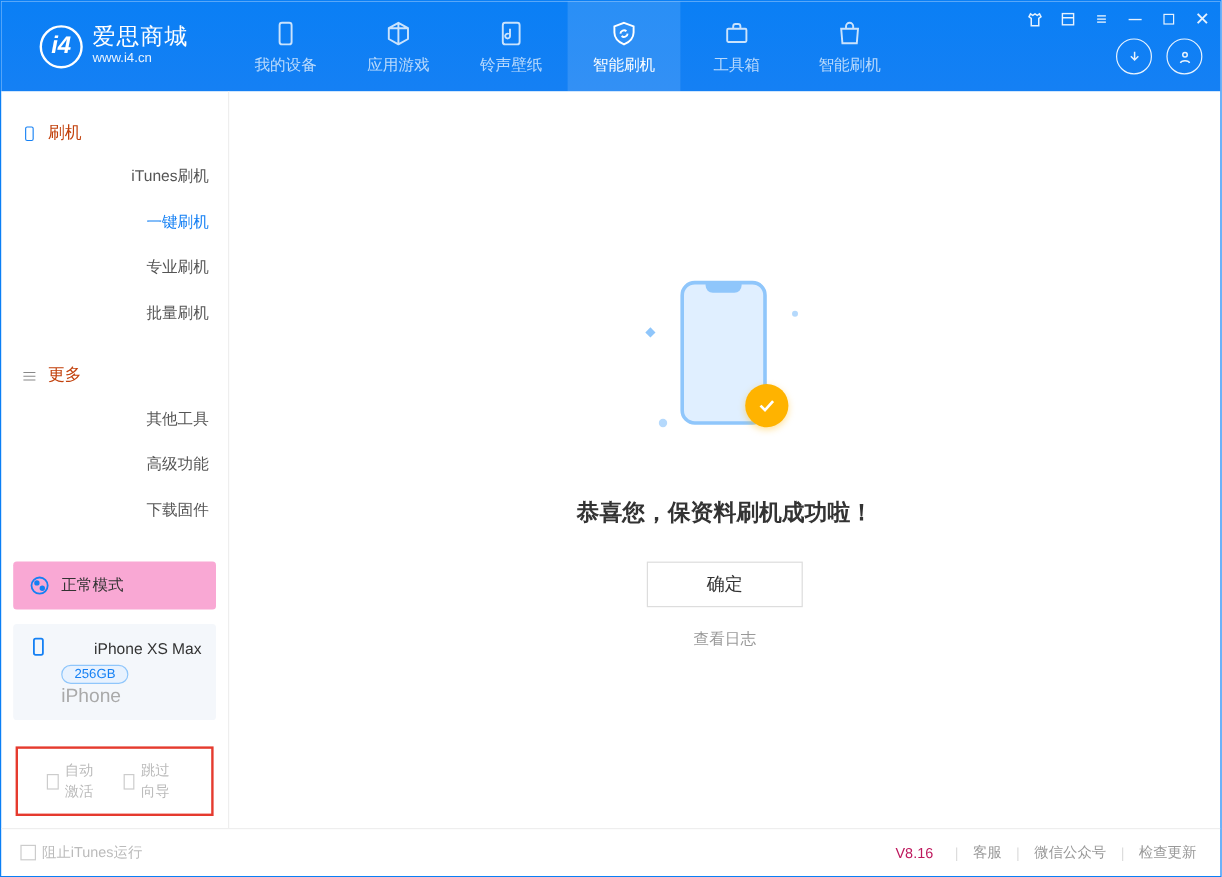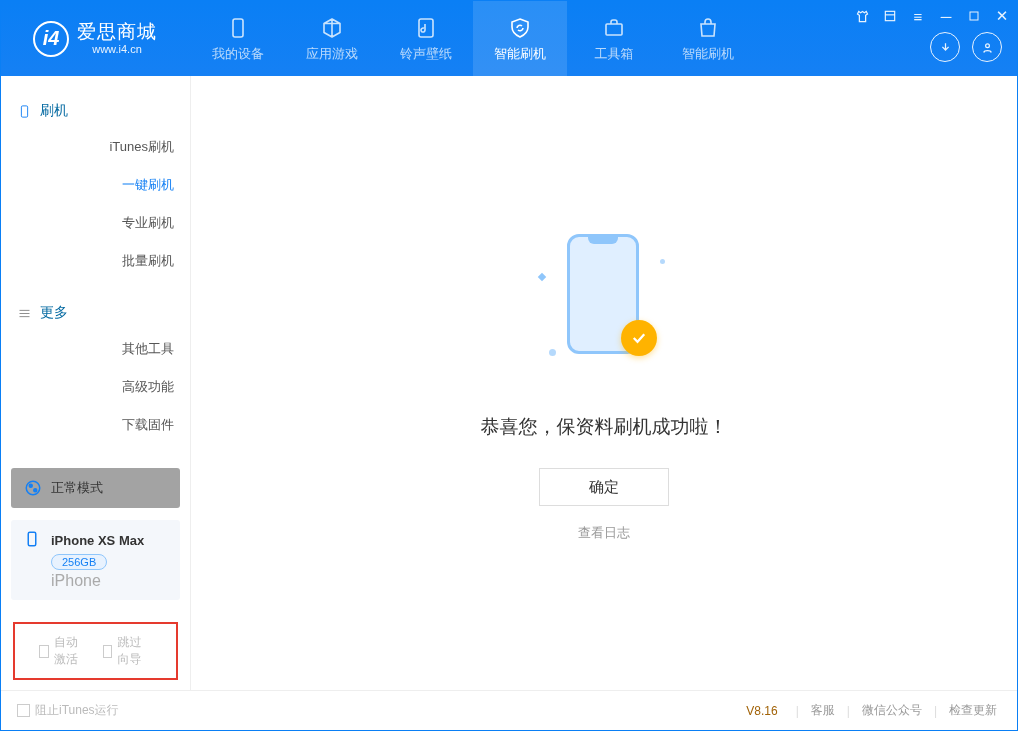--- a/index.html
+++ b/index.html
@@ -2,80 +2,80 @@
 <html><head>
 <meta charset="utf-8">
 <style>
 * { margin: 0; padding: 0; box-sizing: border-box; font-family: "Microsoft YaHei", Arial, sans-serif; }
 body { background: #fff; width: 1018px; height: 731px; overflow: hidden; border: 1px solid #0a7ff5; }
 
 .titlebar { height: 75px; background: linear-gradient(to bottom, #0a7ff5, #1580f4); display: flex; align-items: stretch; color: #fff; }
 .logo-area { display: flex; align-items: center; padding: 0 32px; width: 190px; }
 .logo-circle { width: 36px; height: 36px; border: 2.5px solid #fff; border-radius: 50%; display: flex; align-items: center; justify-content: center; font-weight: bold; font-size: 20px; font-style: italic; margin-right: 8px; }
 .logo-text .cn { font-size: 19px; font-weight: 500; letter-spacing: 1px; display: block; line-height: 1.1; }
-.logo-text .url { font-size: 11px; opacity: .9; display: block; text-align: center; }
+.logo-text .url { font-size: 11px; opacity: .9; display: block; }
 
 .nav { display: flex; flex: 1; }
 .nav-item { width: 94px; display: flex; flex-direction: column; align-items: center; justify-content: center; cursor: pointer; font-size: 13px; color: #fff; }
 .nav-item.active { background: rgba(255,255,255,0.13); }
 .nav-item .nicon { width: 26px; height: 26px; margin-bottom: 4px; display: flex; align-items: center; justify-content: center; }
 .nav-item .nicon svg { width: 24px; height: 24px; fill: none; stroke: #fff; stroke-width: 1.6; }
 .nav-item.active .nicon svg { stroke: #fff; }
 .nav-item span { color: rgba(255,255,255,.9); }
 .nav-item.active span { color: #fff; }
 .nav-item:not(.active) .nicon svg, .nav-item:not(.active) span { opacity: .78; }
 
 .win-controls { position: absolute; top: 6px; right: 6px; display: flex; gap: 8px; }
 .win-controls .wi { width: 20px; height: 20px; display: flex; align-items: center; justify-content: center; cursor: pointer; color: rgba(255,255,255,.9); font-size: 15px; }
 .circle-btns { position: absolute; right: 16px; top: 32px; display: flex; gap: 12px; }
 .circle-btn { width: 30px; height: 30px; border: 1.8px solid rgba(255,255,255,.9); border-radius: 50%; display: flex; align-items: center; justify-content: center; cursor: pointer; }
 .circle-btn svg { width: 15px; height: 15px; stroke: rgba(255,255,255,.9); fill: none; stroke-width: 2; }
 
 .body-row { display: flex; height: 614px; }
 .sidebar { width: 190px; border-right: 1px solid #eee; display: flex; flex-direction: column; }
 .side-scroll { flex: 1; padding-top: 18px; }
-.side-sect-h { display: flex; align-items: center; padding: 8px 16px; font-size: 14px; color: #0369a1; }
+.side-sect-h { display: flex; align-items: center; padding: 8px 16px; font-size: 14px; color: #c2410c; }
 .side-sect-h svg { width: 15px; height: 15px; margin-right: 8px; stroke: #888; fill: none; stroke-width: 1.5; }
 .side-sect-h.dev svg { stroke: #1580f4; }
 .side-item { padding: 10px 16px 10px 40px; font-size: 13px; color: #555; cursor: pointer; text-align: right; }
 .side-item.active { color: #1580f4; }
 
-.mode-card { margin: 6px 10px; padding: 10px 12px; border-radius: 3px; background: #a3a3a3; display: flex; align-items: center; font-size: 13px; color: #333; cursor: pointer; }
+.mode-card { margin: 6px 10px; padding: 10px 12px; border-radius: 3px; background: #f9a8d4; display: flex; align-items: center; font-size: 13px; color: #333; cursor: pointer; }
 .mode-card .mi { width: 20px; height: 20px; margin-right: 8px; display: flex; align-items: center; justify-content: center; }
 .dev-card { margin: 6px 10px 10px; padding: 10px 12px; border-radius: 3px; background: #f4f7fb; cursor: pointer; }
-.dev-card .row1 { display: flex; align-items: center; font-size: 13px; font-weight: 700; color: #333; }
+.dev-card .row1 { display: flex; align-items: center; font-size: 13px; font-weight: 400; color: #333; justify-content: space-between; }
 .dev-card .row1 .mi { width: 20px; height: 20px; margin-right: 8px; }
 .dev-card .chip { display: inline-block; margin: 4px 0 2px 28px; padding: 1px 10px; font-size: 11px; color: #1580f4; border: 1px solid #8fc6fb; border-radius: 10px; background: #e8f2fe; }
 .dev-card .sub { margin-left: 28px; font-size: 16px; color: #aaa; }
 
 .redbox { margin: 12px 12px 10px; padding: 10px 24px; border: 2px solid #e53a2e; display: flex; gap: 14px; align-items: center; }
 .cb { display: flex; align-items: center; font-size: 12px; color: #bbb; cursor: pointer; }
 .cb .sq { width: 13px; height: 13px; border: 1px solid #ccc; margin-right: 5px; background: #fff; }
 
 .main { flex: 1; display: flex; flex-direction: column; align-items: center; justify-content: center; position: relative; }
 .ill { width: 150px; height: 150px; position: relative; }
 .phone { position: absolute; left: 38px; top: 10px; width: 72px; height: 120px; border: 3px solid #8fc6fb; border-radius: 12px; background: #e0efff; }
 .phone .notch { position: absolute; top: -1px; left: 50%; transform: translateX(-50%); width: 30px; height: 8px; background: #8fc6fb; border-radius: 0 0 6px 6px; }
 .checkbadge { position: absolute; right: 22px; bottom: 18px; width: 36px; height: 36px; background: #ffb300; border-radius: 50%; display: flex; align-items: center; justify-content: center; box-shadow: 0 2px 6px rgba(255,179,0,.4); }
 .checkbadge svg { width: 18px; height: 18px; stroke: #fff; stroke-width: 3; fill: none; }
 .sp { position: absolute; background: #e0efff; border-radius: 50%; }
 .sp1 { width: 6px; height: 6px; left: 10px; top: 50px; background: #8fc6fb; transform: rotate(45deg); border-radius: 0; }
 .sp2 { width: 5px; height: 5px; right: 14px; top: 35px; background: #b5d9fc; }
 .sp3 { width: 7px; height: 7px; left: 20px; bottom: 18px; background: #b5d9fc; }
 
-.msg { margin-top: 40px; font-size: 19px; color: #333; font-weight: 400; }
+.msg { margin-top: 40px; font-size: 19px; color: #333; font-weight: 700; }
 .ok-btn { margin-top: 28px; width: 130px; height: 38px; border: 1px solid #ddd; background: #fff; font-size: 15px; color: #333; cursor: pointer; }
 .loglink { margin-top: 18px; font-size: 13px; color: #999; cursor: pointer; }
 
 .footer { height: 40px; border-top: 1px solid #eee; display: flex; align-items: center; padding: 2px 16px; font-size: 12px; color: #999; }
 .footer .sq { border-color: #ccc; }
 .footer-right { margin-left: auto; display: flex; align-items: center; gap: 8px; }
 .footer-right .sep { color: #ddd; }
 .footer-right .lnk { color: #999; cursor: pointer; padding: 0 4px; }
-.ver { color: #a16207; margin-right: 10px; }
+.ver { color: #be185d; margin-right: 10px; }
 </style>
 </head>
 <body>
 
 <div class="titlebar">
   <div class="logo-area">
     <div class="logo-circle">i4</div>
     <div class="logo-text">
       <span class="cn">爱思商城</span>
       <span class="url">www.i4.cn</span>

